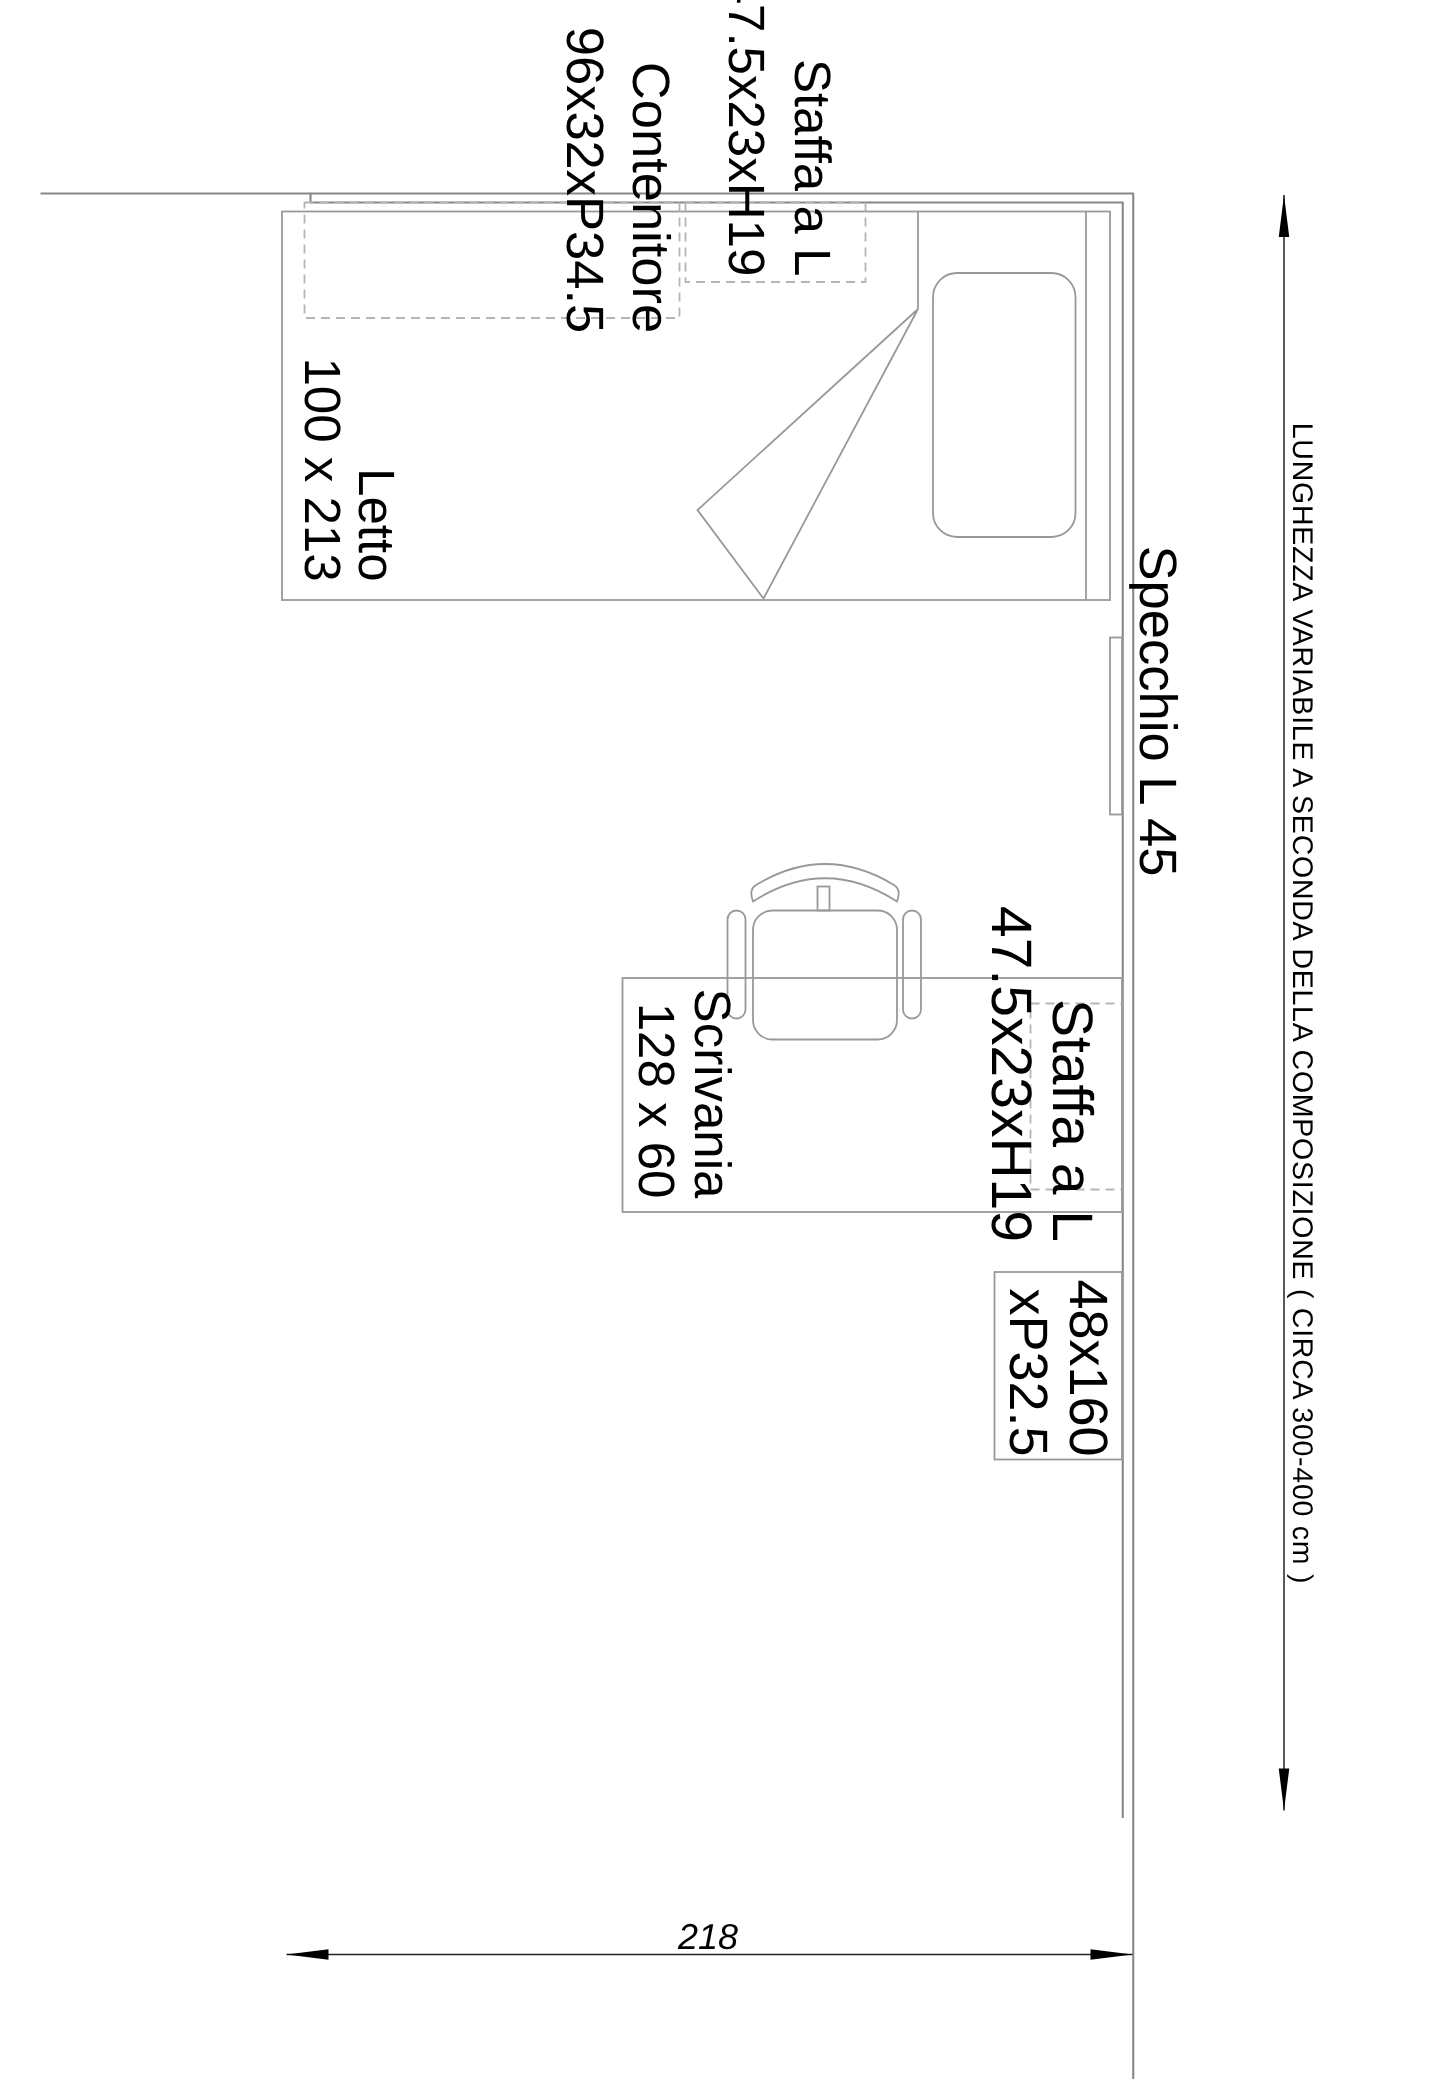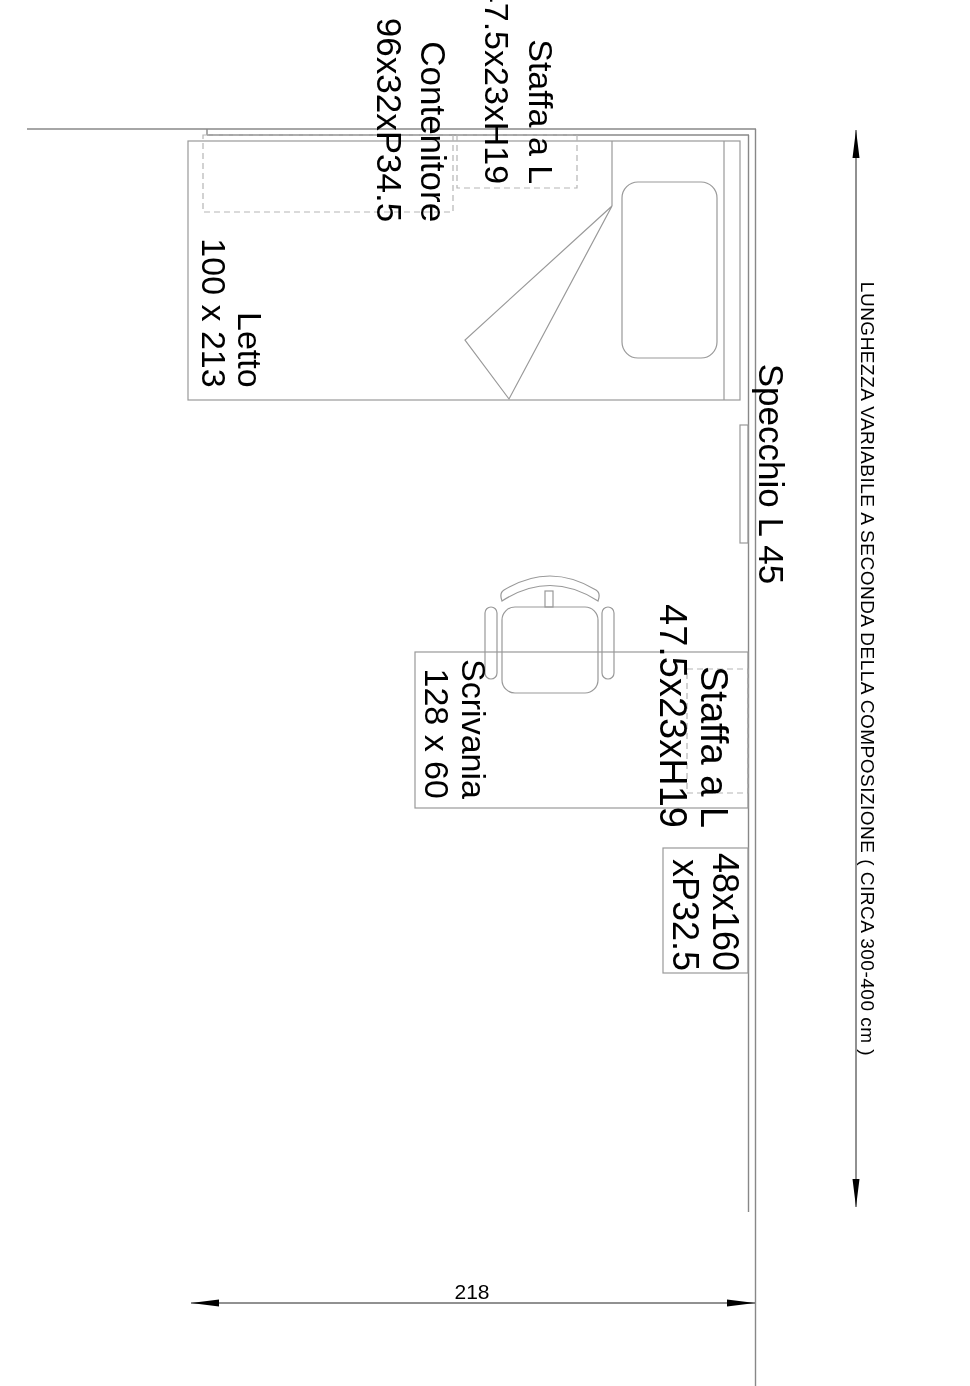--- a/index.html
+++ b/index.html
@@ -25,21 +25,21 @@
   .lbl-contenitore{line-height:44px;font-size:35px;}
   .lbl-letto{line-height:36px;}
   .lbl-scrivania{line-height:37px;}
   .lbl-staffa-desk{font-size:38px;line-height:41px;}
   .lbl-box48{font-size:36px;line-height:40px;}
   .lbl-specchio{font-size:35px;}
   .lbl-lunghezza{font-size:19px;letter-spacing:.5px;}
   .lbl-218{
     position:absolute;
     transform:translate(-50%,-50%);
-    font-size:21px;color:#000;white-space:nowrap;
+    font-size:24px;color:#000;white-space:nowrap;font-style:italic;
   }
 </style>
 </head>
 <body>
 
 <div id="canvas">
 
   <svg id="linework" width="970" height="1386" viewBox="0 0 970 1386">
 
     <g stroke="#888888" stroke-width="1.4" fill="none">

